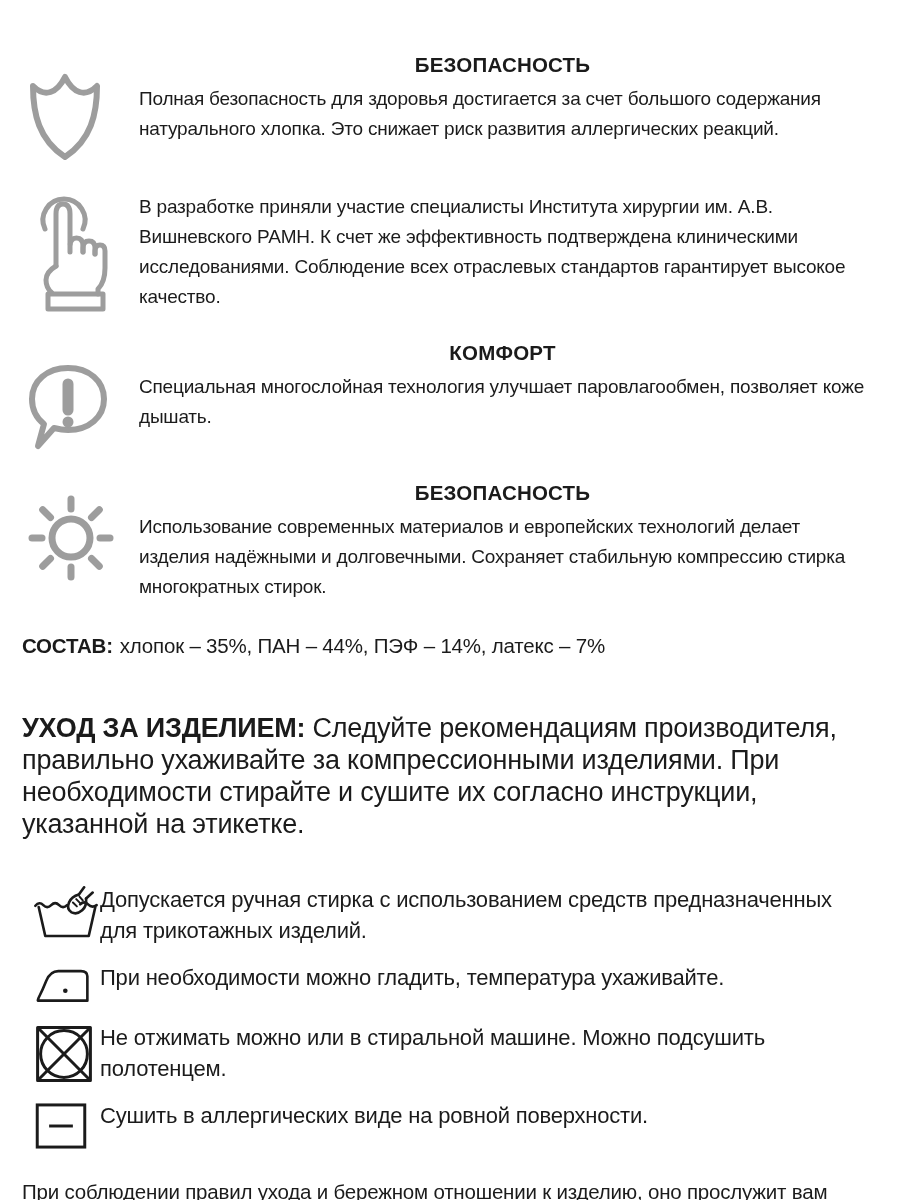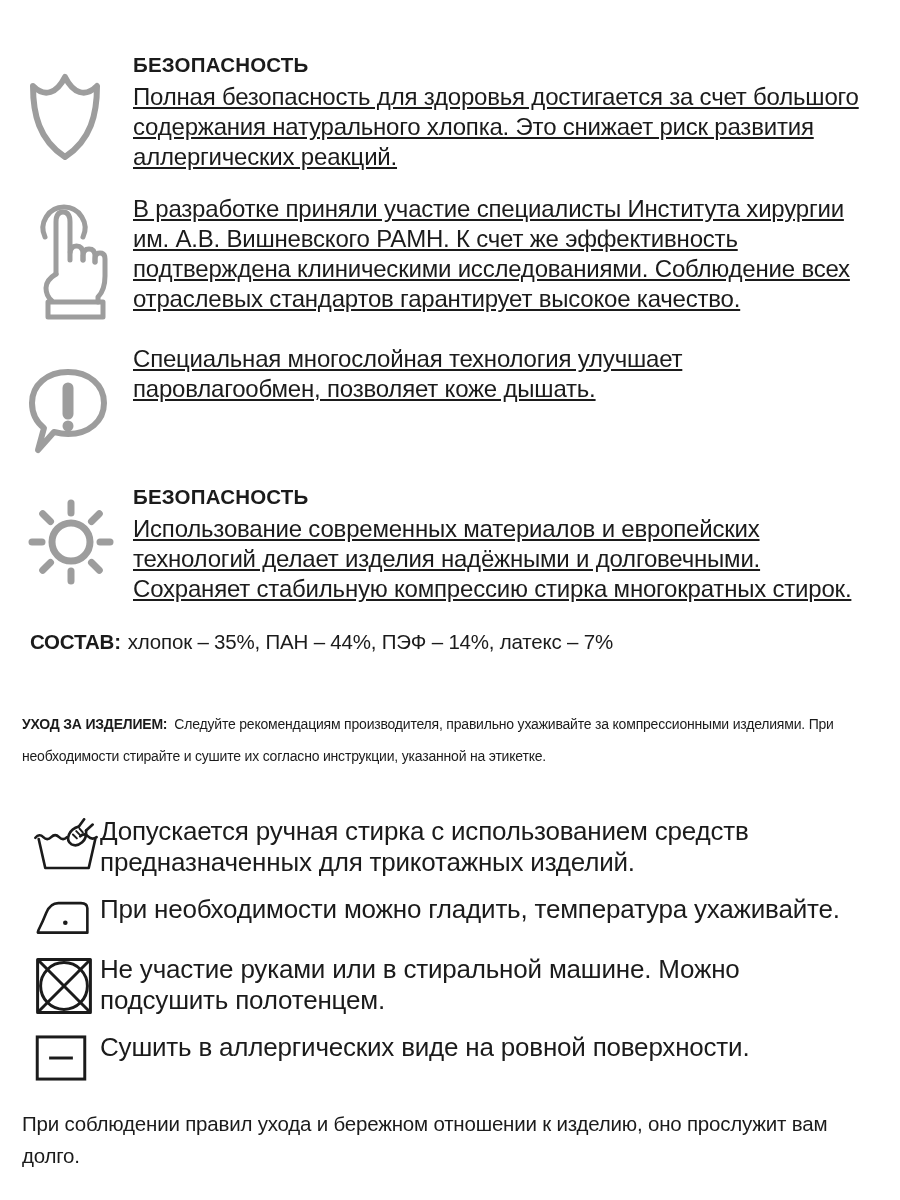--- a/index.html
+++ b/index.html
@@ -7,38 +7,38 @@
     width:900px;height:1200px;background:#ffffff;overflow:hidden;
     font-family:"Liberation Sans",sans-serif;color:#1b1b1b;
     -webkit-font-smoothing:antialiased;
   }
   .page{padding:52px 28px 0 22px;box-sizing:border-box;}
 
   
   .feature{display:flex;margin-bottom:22px;}
   .icon-cell{flex:0 0 111px;width:111px;box-sizing:border-box;padding-left:3px;}
   .feature-text{width:748px;}
-  .feature-title{font-size:20.5px;font-weight:bold;margin:0 0 4px 0;letter-spacing:0.2px;line-height:26px;}
-  .body-text{font-size:24px;line-height:30px;margin:0;letter-spacing:-0.2px;text-decoration:underline;}
+  .feature-title{font-size:20.5px;font-weight:bold;margin:0 0 4px 0;letter-spacing:0.2px;line-height:26px;text-align:center;}
+  .body-text{font-size:19px;line-height:30px;margin:6px;letter-spacing:-0.2px;}
 
   .off-1{padding-top:14px;}
   .off-2{padding-top:2px;}
   .off-3{padding-top:22px;}
   .off-4{padding-top:12px;}
 
   
-  .composition{margin:24px 0 0 8px;font-size:20.5px;line-height:28px;letter-spacing:-0.2px;}
+  .composition{margin:24px 0 0 0;font-size:20.5px;line-height:28px;letter-spacing:-0.2px;}
   .b{font-weight:bold;margin-right:7px;}
-  .care-note{margin:52px 0 0 0;width:848px;font-size:14px;line-height:32px;letter-spacing:-0.2px;}
+  .care-note{margin:52px 0 0 0;width:848px;font-size:27px;line-height:32px;letter-spacing:-0.2px;}
 
   
   .care-list{margin-top:44px;}
   .care-item{display:flex;margin-bottom:16px;align-items:flex-start;}
   .care-icon-cell{flex:0 0 78px;width:78px;box-sizing:border-box;padding-left:12px;padding-top:2px;}
-  .care-text{width:782px;font-size:26px;line-height:31px;margin:0;letter-spacing:-0.2px;}
+  .care-text{width:782px;font-size:22px;line-height:31px;margin:0;letter-spacing:-0.2px;}
 
   .footer-note{margin:26px 0 0 0;width:848px;font-size:20.5px;line-height:32px;letter-spacing:-0.2px;}
 
   svg{display:block;}
 </style>
 </head>
 <body>
 
 <div class="page">
 
@@ -75,20 +75,21 @@
 
     <div class="feature">
       <div class="icon-cell off-3">
         <svg width="86" height="96" viewBox="0 0 86 96" fill="none" stroke="#9d9d9d" stroke-width="6" stroke-linejoin="round" stroke-linecap="round">
           <path d="M 43 6 C 64 6 79 19 79 37 C 79 55 64 68 43 68 C 38 68 33 67 29 66 L 13 84 L 19 62 C 10 55 7 47 7 37 C 7 19 22 6 43 6 Z"></path>
           <line x1="43" y1="22" x2="43" y2="48" stroke-width="11"></line>
           <circle cx="43" cy="60" r="5.5" fill="#9d9d9d" stroke="none"></circle>
         </svg>
       </div>
       <div class="feature-text">
+        <h2 class="feature-title">КОМФОРТ</h2>
         <p class="body-text">Специальная многослойная технология улучшает паровлагообмен, позволяет коже дышать.</p>
       </div>
     </div>
 
     <div class="feature">
       <div class="icon-cell off-4">
         <svg width="92" height="92" viewBox="0 0 92 92" fill="none" stroke="#9d9d9d" stroke-width="7" stroke-linecap="round">
           <circle cx="46" cy="46" r="19"></circle>
           <line x1="75" y1="46" x2="85" y2="46"></line>
           <line x1="17" y1="46" x2="7" y2="46"></line>
@@ -140,21 +141,21 @@
 
     <div class="care-item">
       <div class="care-icon-cell">
         <svg width="60" height="60" viewBox="0 0 100 100" fill="none" stroke="#1b1b1b" stroke-width="5" stroke-linejoin="round">
           <rect x="6" y="6" width="88" height="88"></rect>
           <circle cx="50" cy="50" r="39"></circle>
           <line x1="8" y1="8" x2="92" y2="92"></line>
           <line x1="92" y1="8" x2="8" y2="92"></line>
         </svg>
       </div>
-      <p class="care-text">Не участие руками или в стиральной машине. Можно подсушить полотенцем.</p>
+      <p class="care-text">Не отжимать можно или в стиральной машине. Можно подсушить полотенцем.</p>
     </div>
 
     <div class="care-item">
       <div class="care-icon-cell">
         <svg width="54" height="48" viewBox="0 0 100 88" fill="none" stroke="#1b1b1b" stroke-width="5.5">
           <rect x="6" y="5" width="88" height="78"></rect>
           <line x1="28" y1="44" x2="72" y2="44"></line>
         </svg>
       </div>
       <p class="care-text">Сушить в аллергических виде на ровной поверхности.</p>

